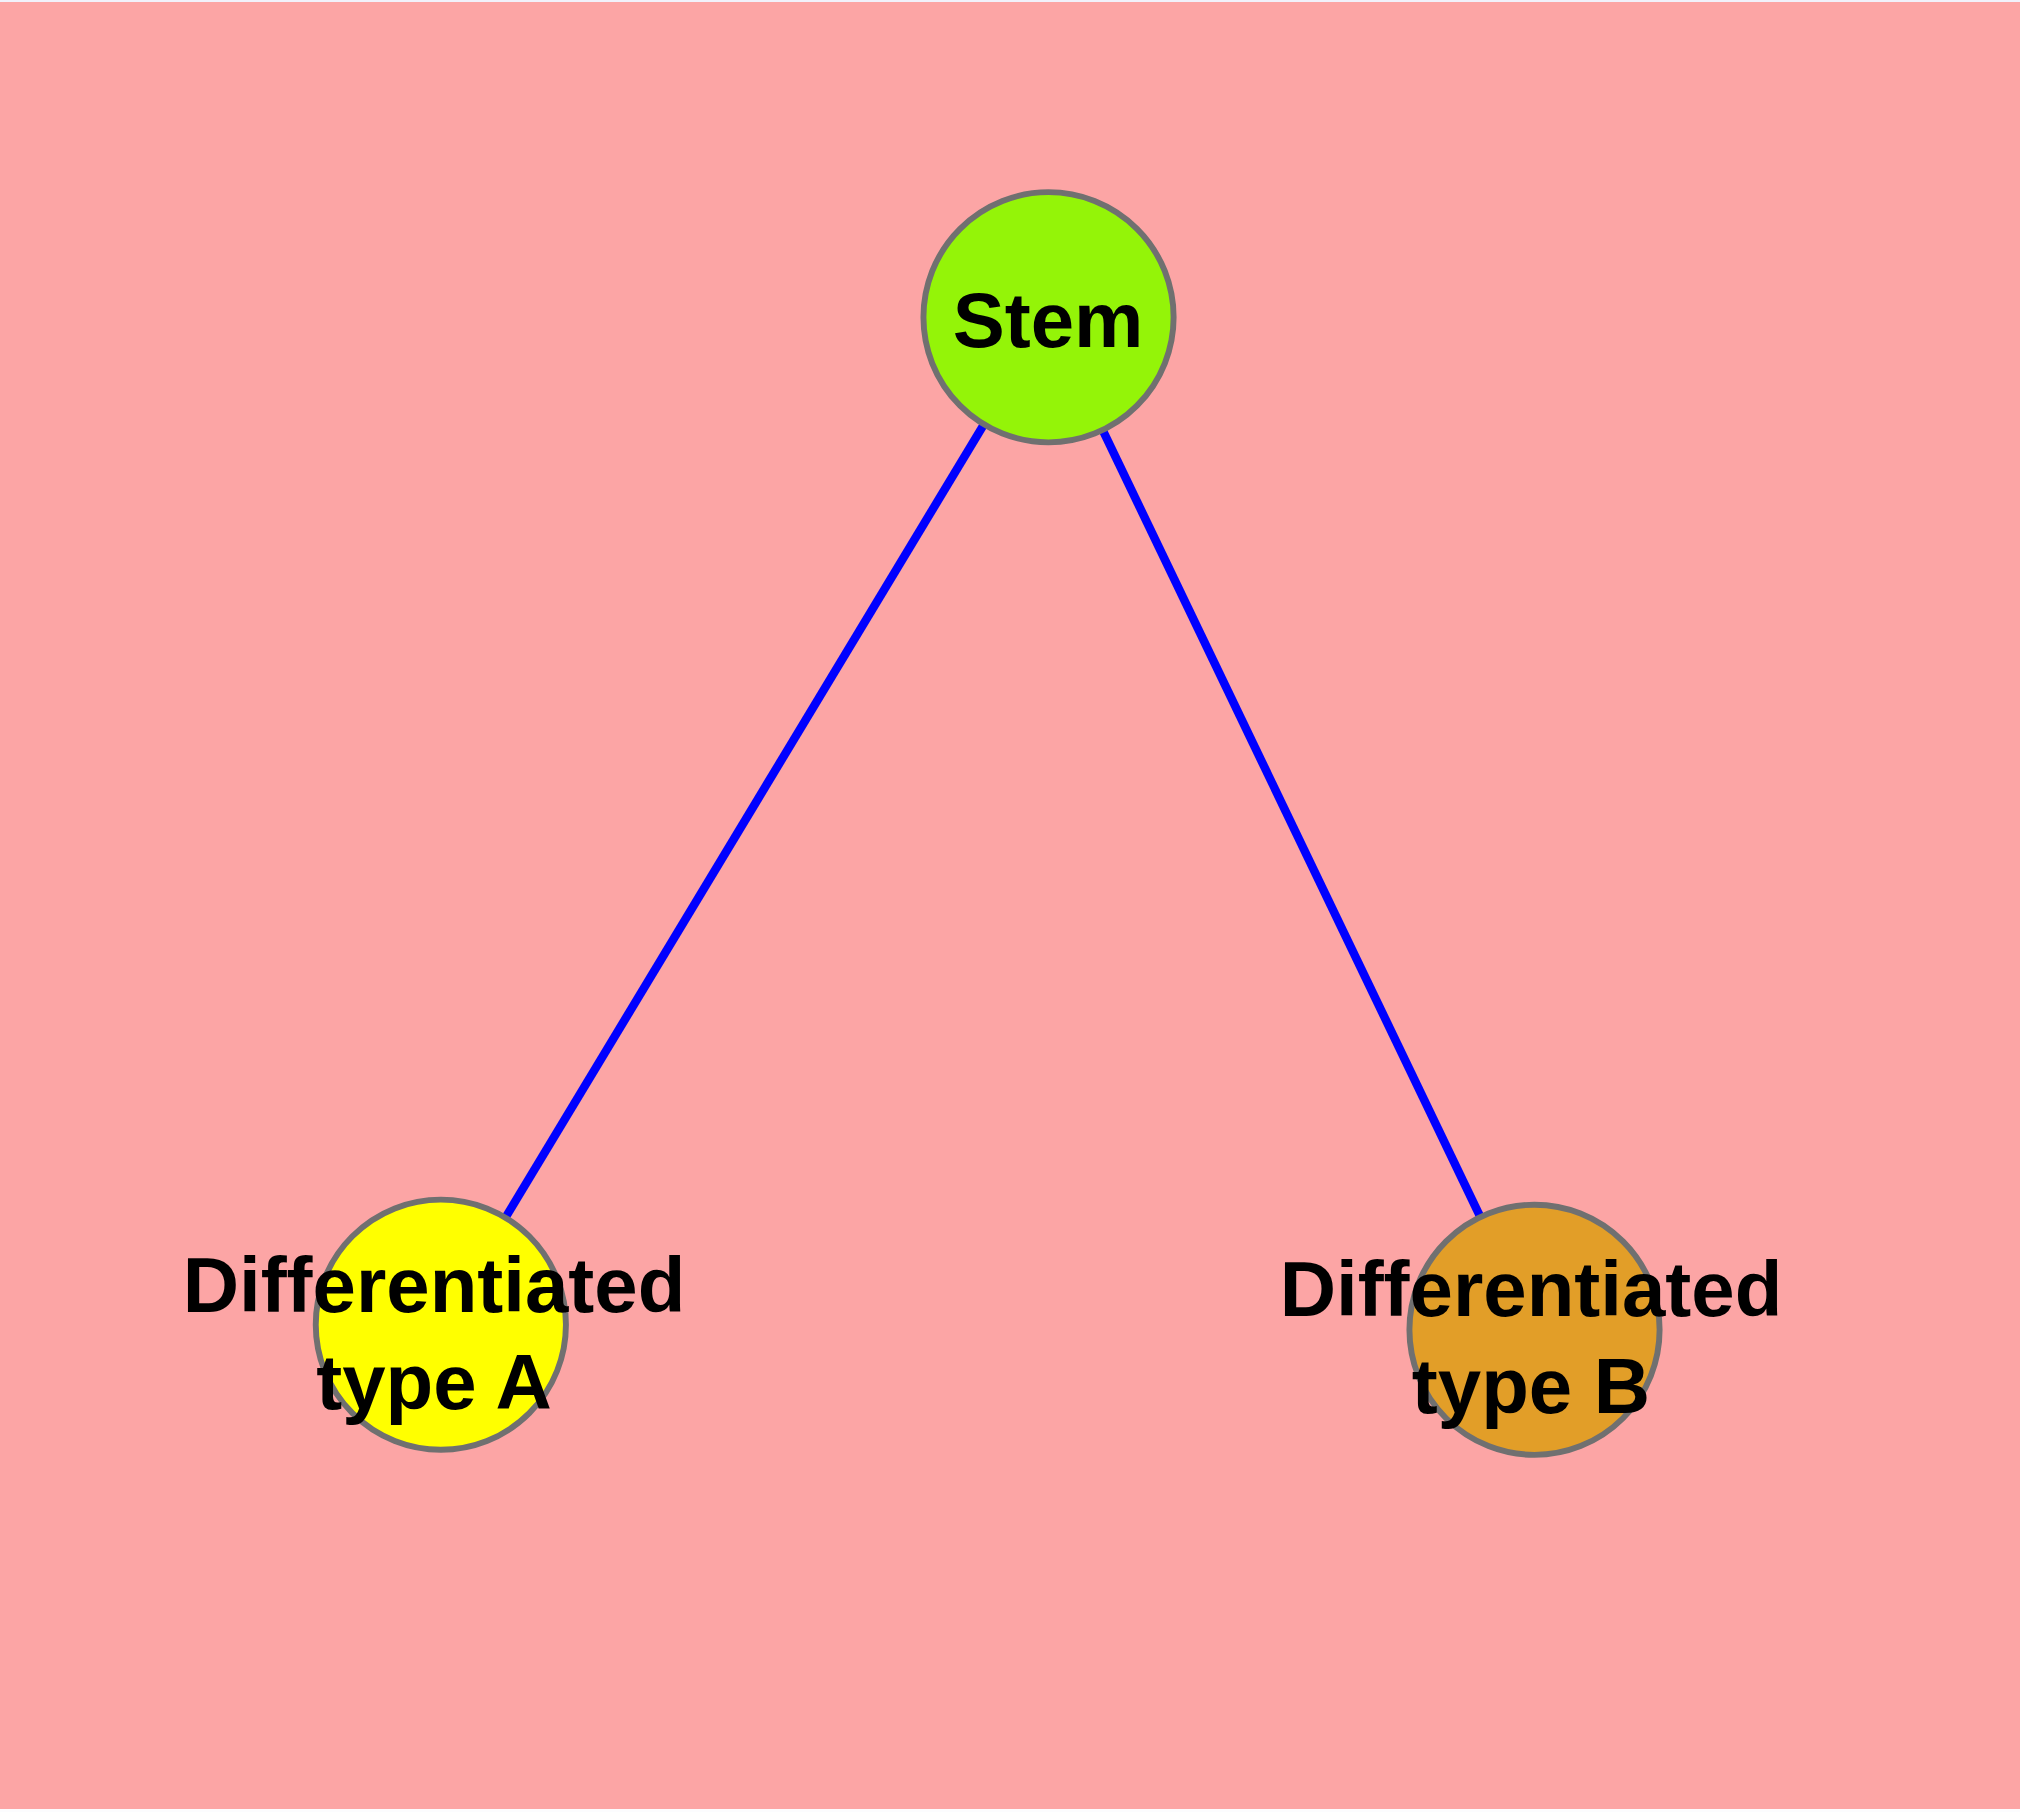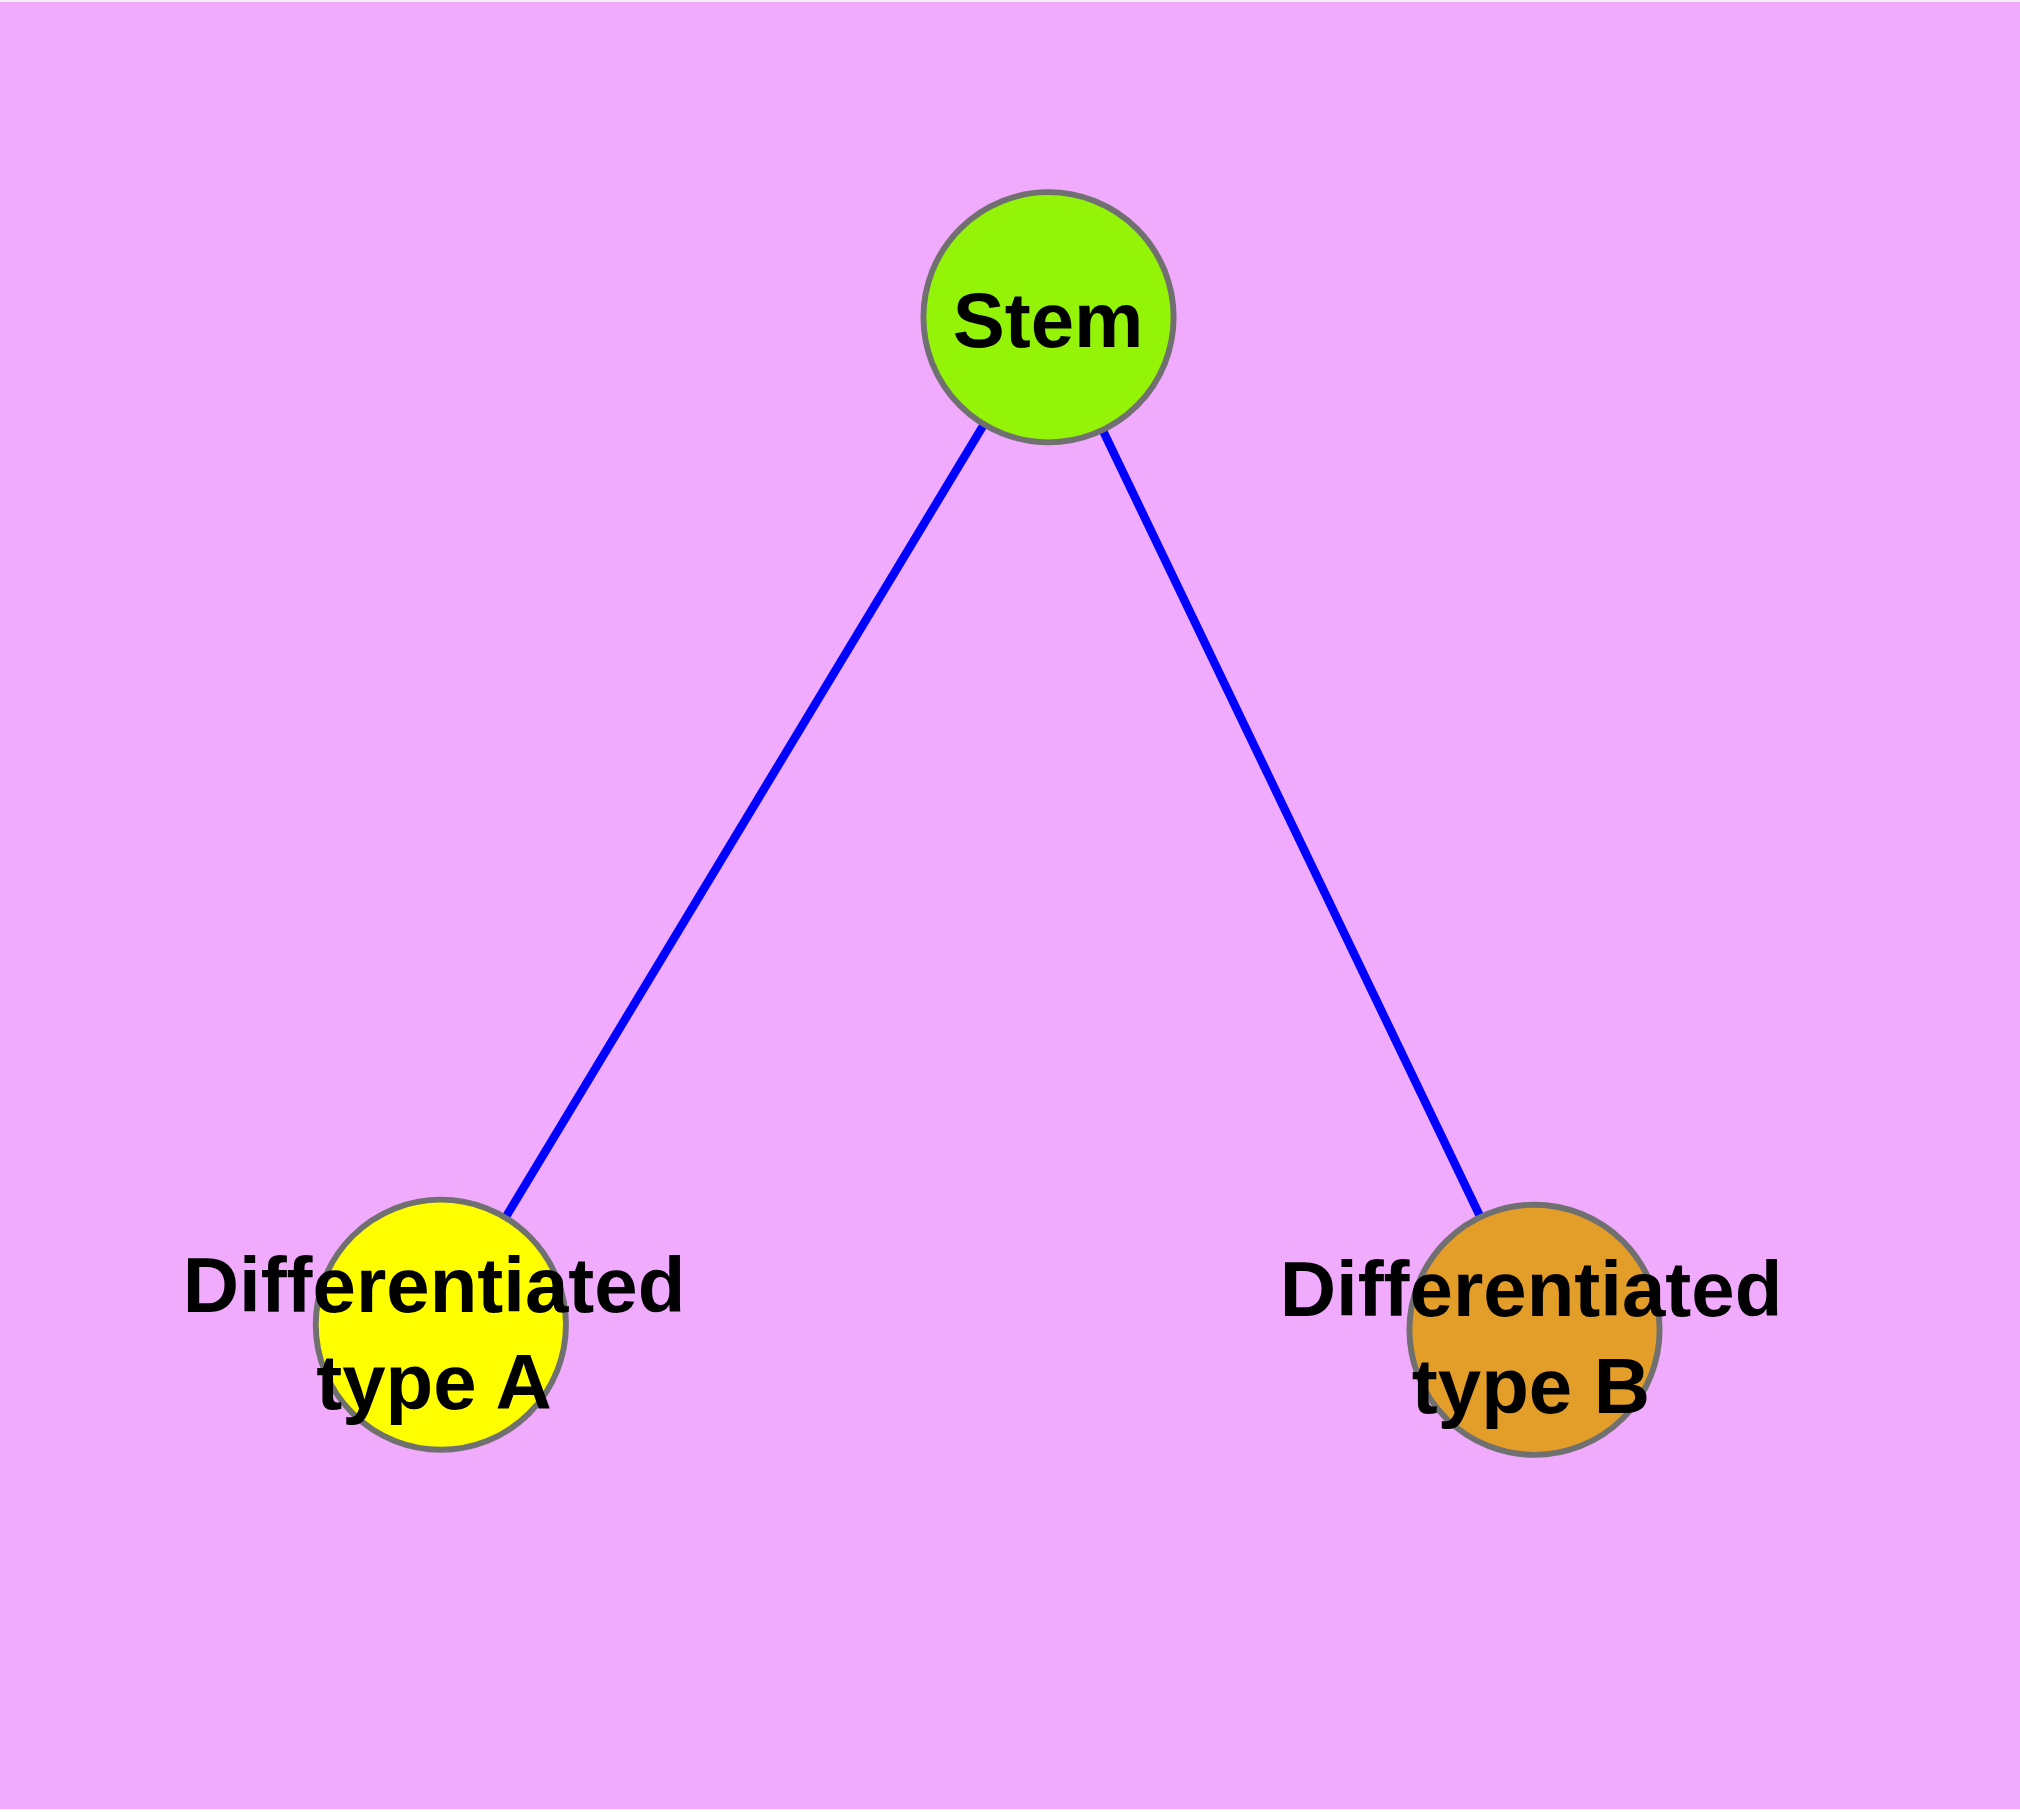--- a/index.html
+++ b/index.html
@@ -28,21 +28,21 @@
     font-size: 78px;
     line-height: 1.24;
     text-align: center;
     white-space: pre-line;
     color: #000000;
   }
 </style>
 </head>
 <body>
 
-<div class="canvas" style="background-color: #f0abfc;">
+<div class="canvas" style="background-color: #fca5a5;">
 
   <svg viewBox="0 0 2384 2138" aria-hidden="true">
     <line class="edge" x1="1237" y1="373" x2="518" y2="1565" stroke="#0000ff"></line>
     <line class="edge" x1="1237" y1="373" x2="1812" y2="1571" stroke="#0000ff"></line>
 
     <circle class="node" cx="1237" cy="373" r="148" fill="#94f408" style="stroke: rgb(112, 112, 112);"></circle>
     <circle class="node" cx="518" cy="1565" r="148" fill="#ffff00" style="stroke: rgb(112, 112, 112);"></circle>
     <circle class="node" cx="1812" cy="1571" r="148" fill="#e29e28" style="stroke: rgb(112, 112, 112);"></circle>
   </svg>
 

